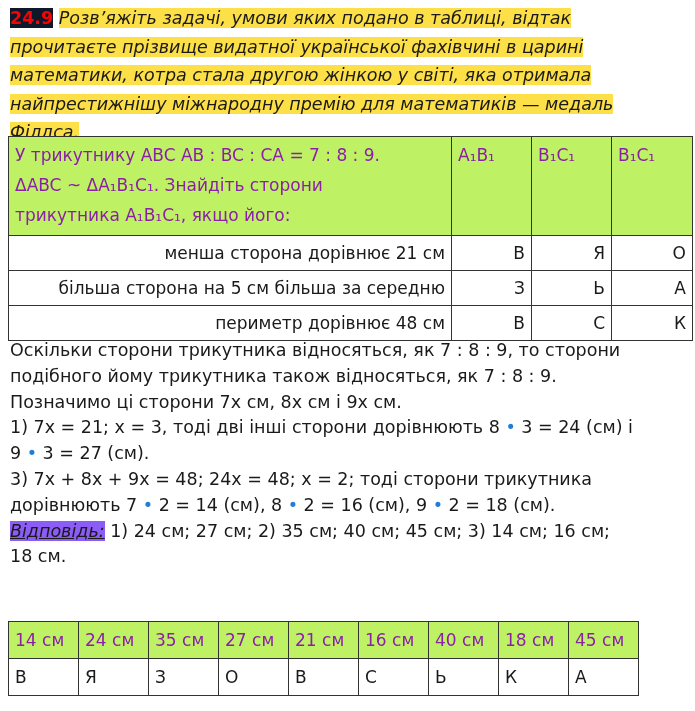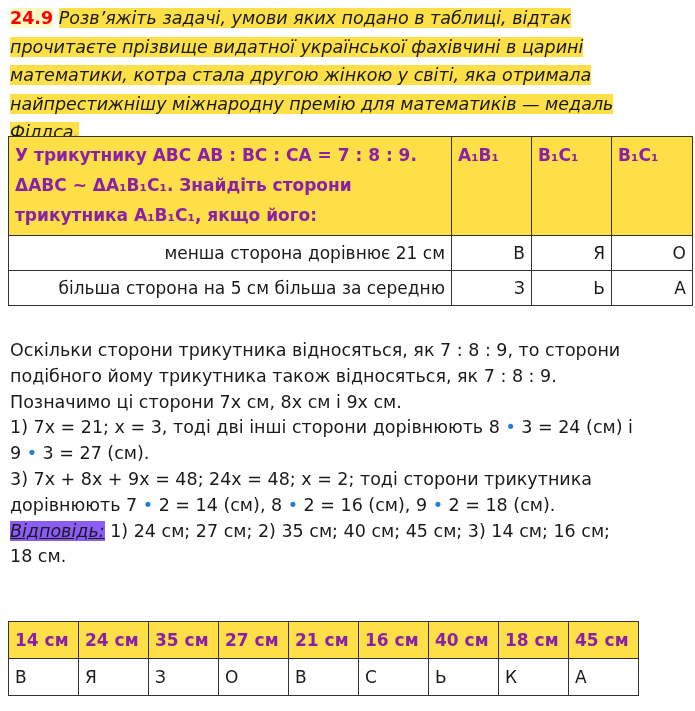--- a/index.html
+++ b/index.html
@@ -1,23 +1,23 @@
 <!DOCTYPE html>
 <html><head>
 <meta charset="utf-8">
 <style>
   html, body { margin:0; padding:0; background:#ffffff; }
   body { width:695px; height:711px; position:relative; overflow:hidden;
          font-family:"DejaVu Sans", sans-serif; color:#1a1a1a; }
   .task { position:absolute; left:10px; top:4px; width:680px; font-size:17.5px; line-height:28.5px; }
   .task .hl { background:#fde047; font-style:italic; }
-  .task .num { color:#ff0000; font-weight:bold; font-style:normal; background:#fef9c3; }
+  .task .num { color:#ff0000; font-weight:bold; font-style:normal; background:#0f172a; }
   table { border-collapse:collapse; position:absolute; }
   td { border:1.5px solid #333; padding:0 6px; vertical-align:top; font-size:17px; }
-  .green td { background:#fde047; color:#8b1fa8;font-weight:bold; }
+  .green td { background:#bef264; color:#8b1fa8; }
   #t1 { left:8px; top:136px; }
   #t1 .green td { height:95px; line-height:30px; padding-top:3px; }
   #t1 .row td { height:34px; line-height:34px; vertical-align:middle;text-align:right; }
   #t2 { left:8px; top:621px; }
   #t2 td { height:36px; line-height:36px; vertical-align:middle; width:57px;margin-top:28px; }
   .sol { position:absolute; left:10px; top:338px; width:680px; font-size:17.5px; line-height:25.8px; }
   .sol p { margin:0; }
   .dot { color:#1e7ed8; }
   .ans { background:#8b5cf6; font-style:italic; text-decoration:underline; }
 </style>
@@ -50,20 +50,26 @@
     <td>В</td>
     <td>Я</td>
     <td>О</td>
   </tr>
   <tr class="row">
     <td>більша сторона на 5 см більша за середню</td>
     <td>З</td>
     <td>Ь</td>
     <td>А</td>
   </tr>
+  <tr class="row">
+    <td>периметр дорівнює 48 см</td>
+    <td>В</td>
+    <td>С</td>
+    <td>К</td>
+  </tr>
 </tbody>
   </table>
 
 <div class="sol">
   <p>Оскільки сторони трикутника відносяться, як 7 : 8 : 9, то сторони</p>
   <p>подібного йому трикутника також відносяться, як 7 : 8 : 9.</p>
   <p>Позначимо ці сторони 7x см, 8x см і 9x см.</p>
   <p><span>1) 7x = 21; x = 3, тоді дві інші сторони дорівнюють 8 </span><span class="dot">•</span><span> 3 = 24 (см) і</span><br><span>9 </span><span class="dot">•</span><span> 3 = 27 (см).</span></p>
   <p><span>3) 7x + 8x + 9x = 48; 24x = 48; x = 2; тоді сторони трикутника</span><br><span>дорівнюють 7 </span><span class="dot">•</span><span> 2 = 14 (см), 8 </span><span class="dot">•</span><span> 2 = 16 (см), 9 </span><span class="dot">•</span><span> 2 = 18 (см).</span></p>
   <p><span class="ans">Відповідь:</span><span> 1) 24 см; 27 см; 2) 35 см; 40 см; 45 см; 3) 14 см; 16 см;</span><br><span>18 см.</span></p>

